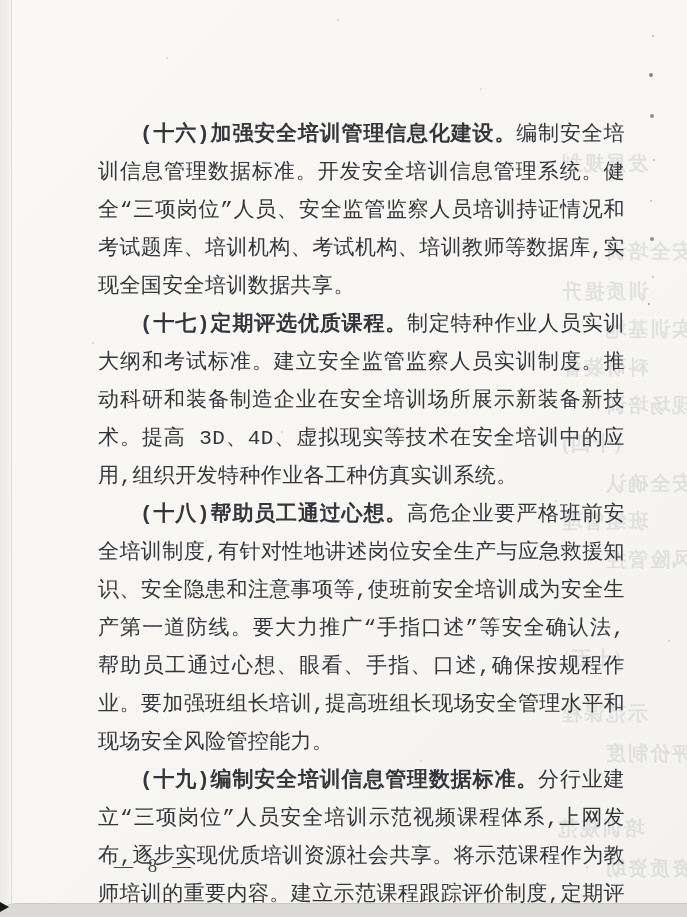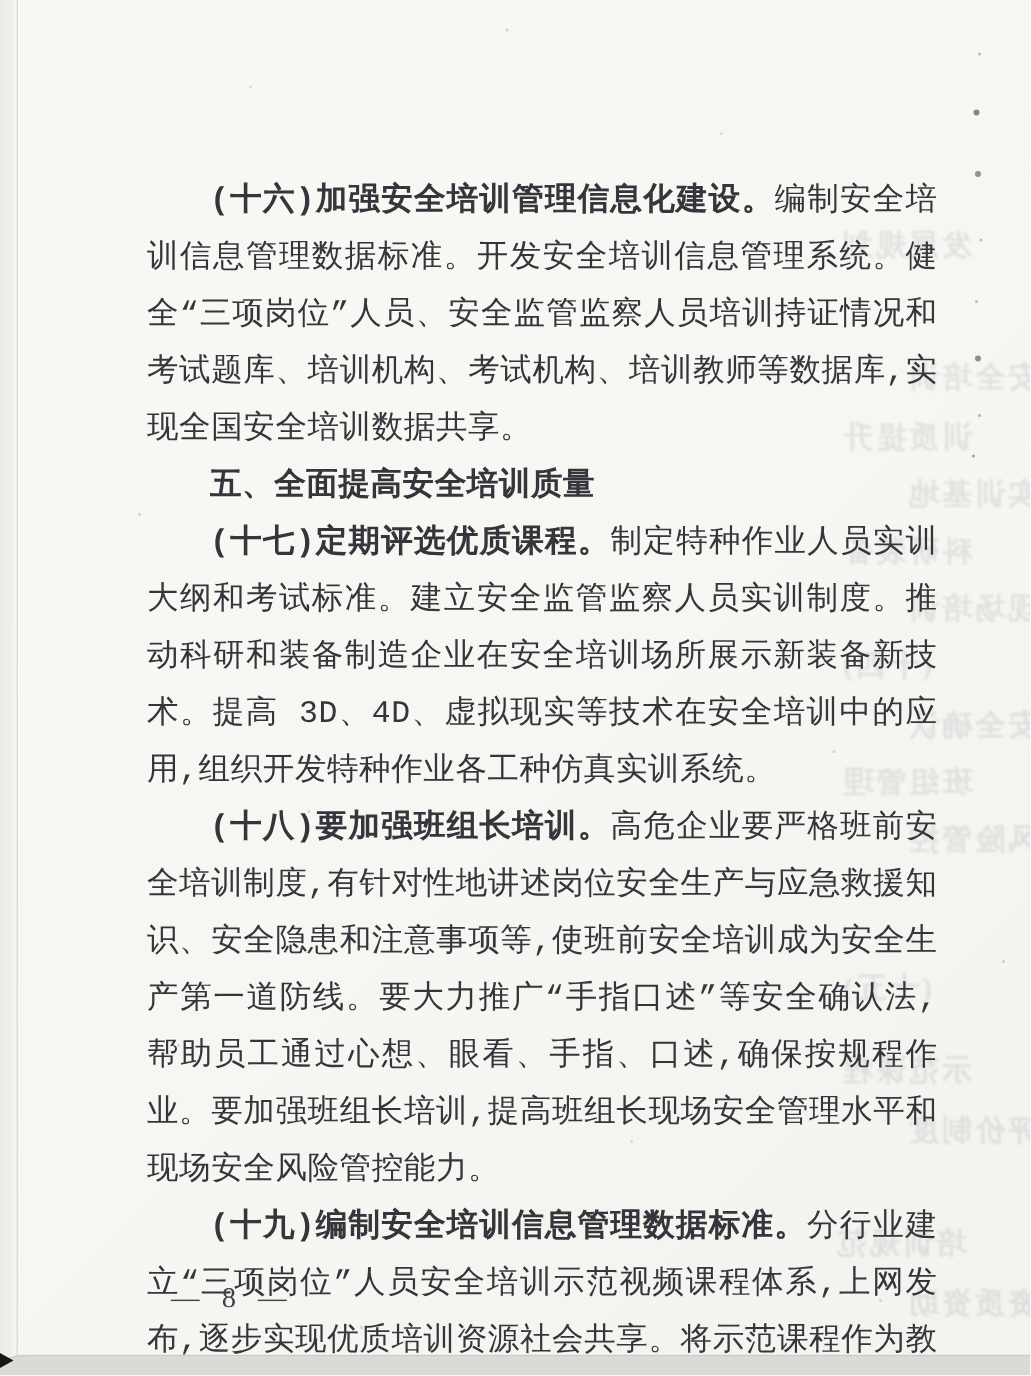--- a/index.html
+++ b/index.html
@@ -102,23 +102,22 @@
   <span class="ghost" style="left:560px; top:508px;">班组管理</span>
   <span class="ghost" style="left:604px; top:546px;">风险管控</span>
   <span class="ghost" style="left:560px; top:645px;">(十五)</span>
   <span class="ghost" style="left:560px; top:700px;">示范课程</span>
   <span class="ghost" style="left:604px; top:740px;">评价制度</span>
   <span class="ghost" style="left:556px; top:815px;">培训规范</span>
   <span class="ghost" style="left:604px; top:855px;">资质资助</span>
 
   <div class="content">
     <p><span class="lead">(十六)加强安全培训管理信息化建设。</span><span>编制安全培训信息管理数据标准。开发安全培训信息管理系统。健全“三项岗位”人员、安全监管监察人员培训持证情况和考试题库、培训机构、考试机构、培训教师等数据库,实现全国安全培训数据共享。</span></p>
-    <p class="heading">五、全面提高安全培训质量</p>
     <p><span class="lead">(十七)定期评选优质课程。</span><span>制定特种作业人员实训大纲和考试标准。建立安全监管监察人员实训制度。推动科研和装备制造企业在安全培训场所展示新装备新技术。提高 3D、4D、虚拟现实等技术在安全培训中的应用,组织开发特种作业各工种仿真实训系统。</span></p>
-    <p><span class="lead">(十八)要加强班组长培训。</span><span>高危企业要严格班前安全培训制度,有针对性地讲述岗位安全生产与应急救援知识、安全隐患和注意事项等,使班前安全培训成为安全生产第一道防线。要大力推广“手指口述”等安全确认法,帮助员工通过心想、眼看、手指、口述,确保按规程作业。要加强班组长培训,提高班组长现场安全管理水平和现场安全风险管控能力。</span></p>
+    <p><span class="lead">(十八)帮助员工通过心想。</span><span>高危企业要严格班前安全培训制度,有针对性地讲述岗位安全生产与应急救援知识、安全隐患和注意事项等,使班前安全培训成为安全生产第一道防线。要大力推广“手指口述”等安全确认法,帮助员工通过心想、眼看、手指、口述,确保按规程作业。要加强班组长培训,提高班组长现场安全管理水平和现场安全风险管控能力。</span></p>
     <p><span class="lead">(十九)编制安全培训信息管理数据标准。</span><span>分行业建立“三项岗位”人员安全培训示范视频课程体系,上网发布,逐步实现优质培训资源社会共享。将示范课程作为教师培训的重要内容。建立示范课程跟踪评价制度,定期评选优质课程,给予荣誉称号或者适当资助。</span></p>
   </div>
 
   <div class="pagenum">— 8 —</div>
 
   <div class="bottom-band"></div>
   <div class="corner-mark"></div>
   <div class="specks"></div>
 
 </div>

